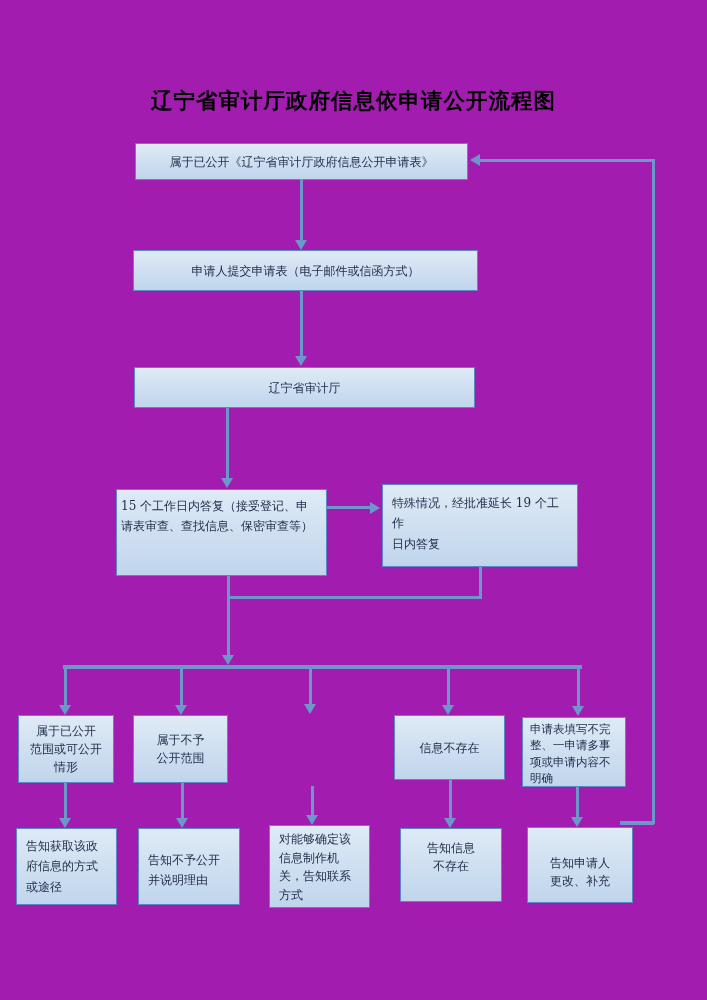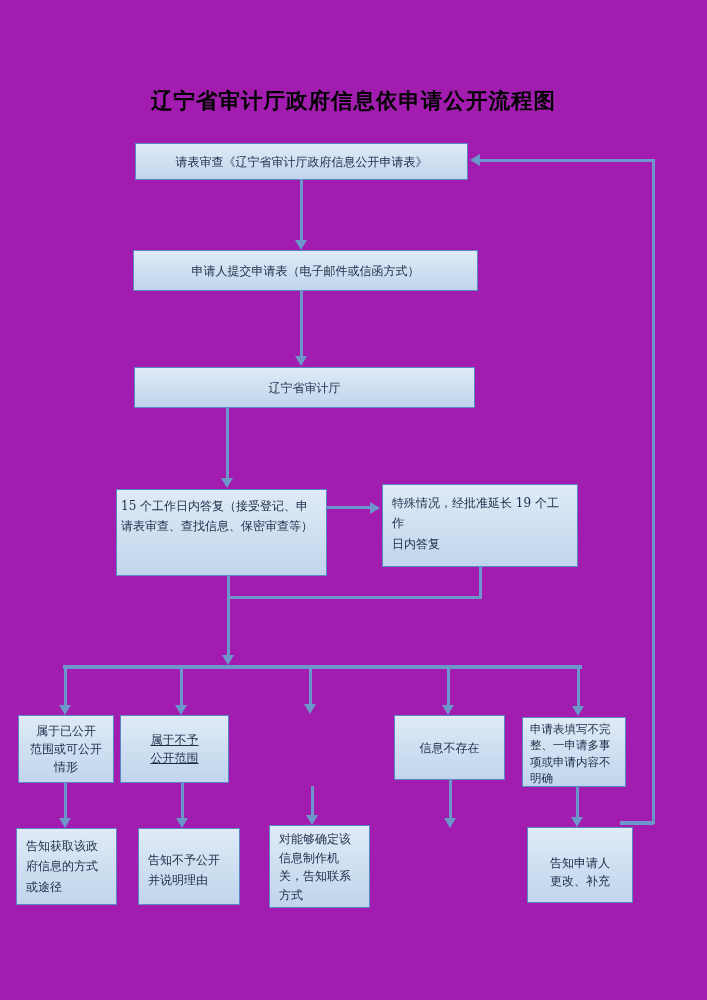--- a/index.html
+++ b/index.html
@@ -24,21 +24,21 @@
   
   .s1{left:135px;top:143px;width:333px;height:37px;}
   .s2{left:133px;top:250px;width:345px;height:41px;}
   .s3{left:134px;top:367px;width:341px;height:41px;}
   .s4{left:116px;top:489px;width:211px;height:87px;padding:6px 4px;}
   .s4 .txt{line-height:1.7;}
   .s5{left:382px;top:484px;width:196px;height:83px;padding:8px 9px;}
   .s5 .txt{line-height:1.7;}
   
   .m1{left:18px;top:715px;width:96px;height:68px;}
-  .m2{left:120px;top:715px;width:109px;height:68px;text-decoration:underline;}
+  .m2{left:133px;top:715px;width:95px;height:68px;}
   .m3{left:249px;top:713px;width:124px;height:73px;}
   .m4{left:394px;top:715px;width:111px;height:65px;}
   .m5{left:522px;top:717px;width:104px;height:70px;padding:3px 7px;}
   .m5 .txt{font-size:11.5px;line-height:1.42;}
   
   .a1{left:16px;top:828px;width:101px;height:77px;padding:7px 9px;}
   .a1 .txt{line-height:1.7;}
   .a2{left:138px;top:828px;width:102px;height:77px;padding:21px 9px;}
   .a2 .txt{line-height:1.7;}
   .a3{left:269px;top:825px;width:101px;height:83px;padding:4px 9px;}
@@ -52,21 +52,21 @@
   .head-left{position:absolute;width:0;height:0;border-top:6px solid transparent;border-bottom:6px solid transparent;border-right:10px solid var(--line);}
 </style>
 </head>
 <body>
 
 <div class="page">
 
   <div class="title">辽宁省审计厅政府信息依申请公开流程图</div>
 
   <div class="box s1 center">
-    <span class="txt">请表审查《辽宁省审计厅政府信息公开申请表》</span>
+    <span class="txt">属于已公开《辽宁省审计厅政府信息公开申请表》</span>
   </div>
   <div class="box s2 center">
     <span class="txt">申请人提交申请表（电子邮件或信函方式）</span>
   </div>
   <div class="box s3 center">
     <span class="txt">辽宁省审计厅</span>
   </div>
   <div class="box s4 left">
     <span class="txt">15 个工作日内答复（接受登记、申
 请表审查、查找信息、保密审查等）</span>
@@ -103,20 +103,24 @@
   <div class="box a2 left">
     <span class="txt">告知不予公开
 并说明理由</span>
   </div>
   <div class="box a3 left">
     <span class="txt">对能够确定该
 信息制作机
 关，告知联系
 方式</span>
   </div>
+  <div class="box a4 topcenter">
+    <span class="txt">告知信息
+不存在</span>
+  </div>
   <div class="box a5 topcenter">
     <span class="txt">告知申请人
 更改、补充</span>
   </div>
 
   <div>
     <div class="stem" style="left:299.5px;top:179px;width:3px;height:61px;"></div>
     <div class="head-down" style="left:295px;top:240px;"></div>
   </div>
   <div>

